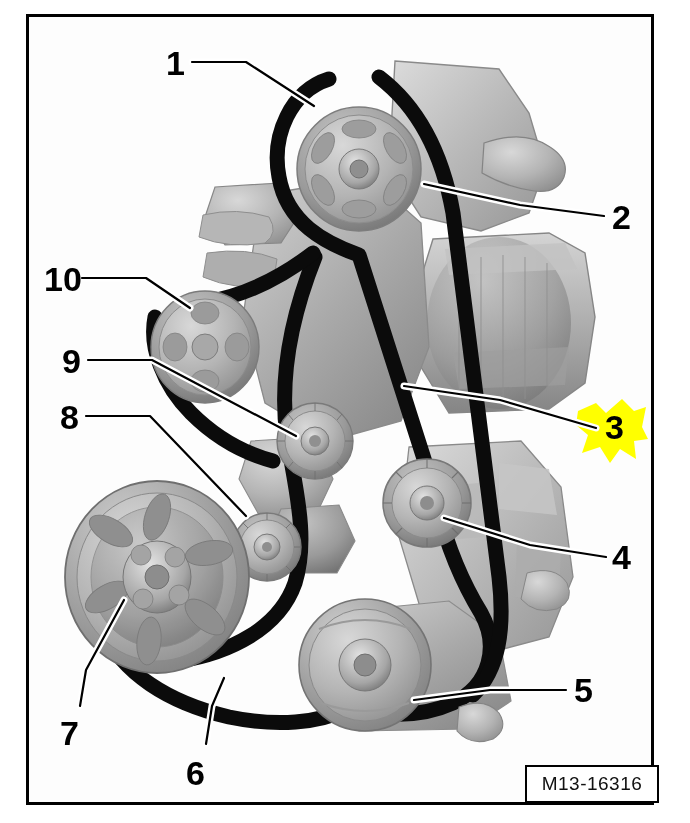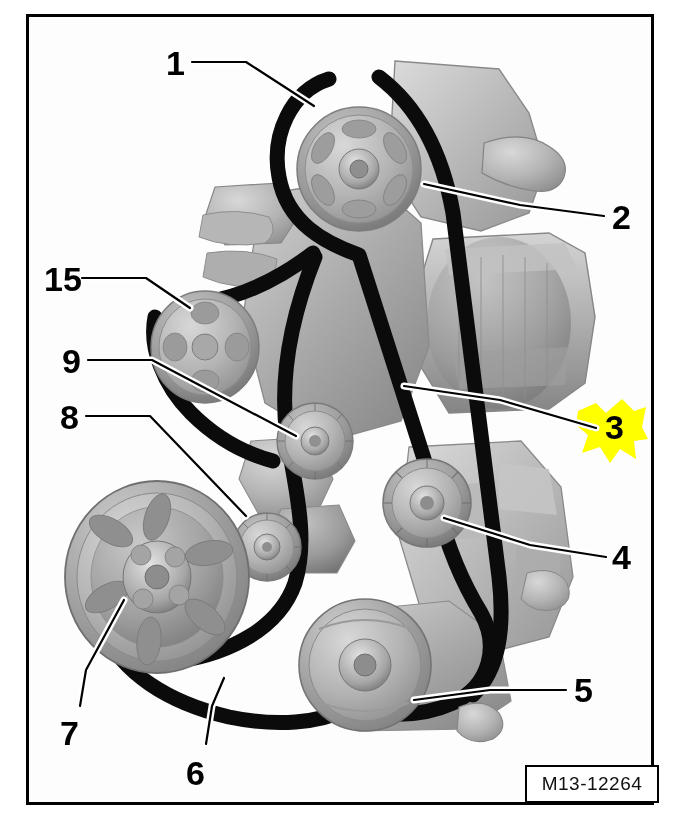--- a/index.html
+++ b/index.html
@@ -276,21 +276,21 @@
           <circle cx="128" cy="560" r="12" fill="#8d8d8d" stroke="#6e6e6e"></circle>
         </g>
 
         <g>
           <path d="M430 690 q26 -10 40 6 q10 16 -6 26 q-22 8 -36 -8 Z" fill="url(#gMetal)" stroke="#858585" stroke-width="1.1"></path>
         </g>
       </svg>
     </div>
 
     <div id="partnumber-box">
-      <span class="txt">M13-12264</span>
+      <span class="txt">M13-16316</span>
     </div>
 
   </div>
 </div>
 
 <div id="highlight-3">
   <svg width="72" height="68" viewBox="0 0 72 68" xmlns="http://www.w3.org/2000/svg">
     <path d="M2 14 L20 6 L30 16 L46 2 L58 14 L70 10 L66 30
              L72 42 L58 44 L60 62 L44 52 L34 66 L24 50 L6 56 L12 38 L0 28 Z" fill="#ffff00"></path>
   </svg>
@@ -333,13 +333,13 @@
 <div class="callout big" style="left:574px;top:673px">5</div>
 
 <div class="callout big" style="left:186px;top:756px">6</div>
 
 <div class="callout big" style="left:60px;top:716px">7</div>
 
 <div class="callout big" style="left:60px;top:400px">8</div>
 
 <div class="callout big" style="left:62px;top:344px">9</div>
 
-<div class="callout big" style="left:44px;top:262px">15</div>
+<div class="callout big" style="left:44px;top:262px">10</div>
 
 </body></html>

